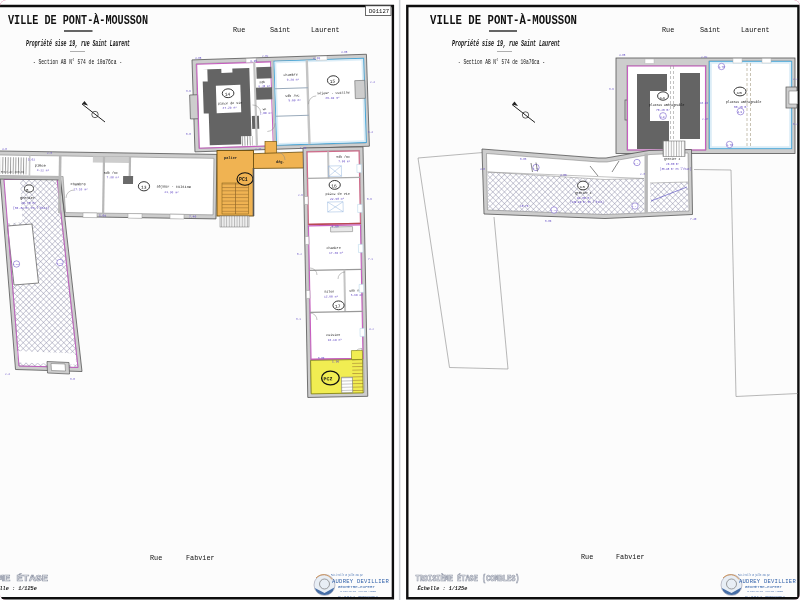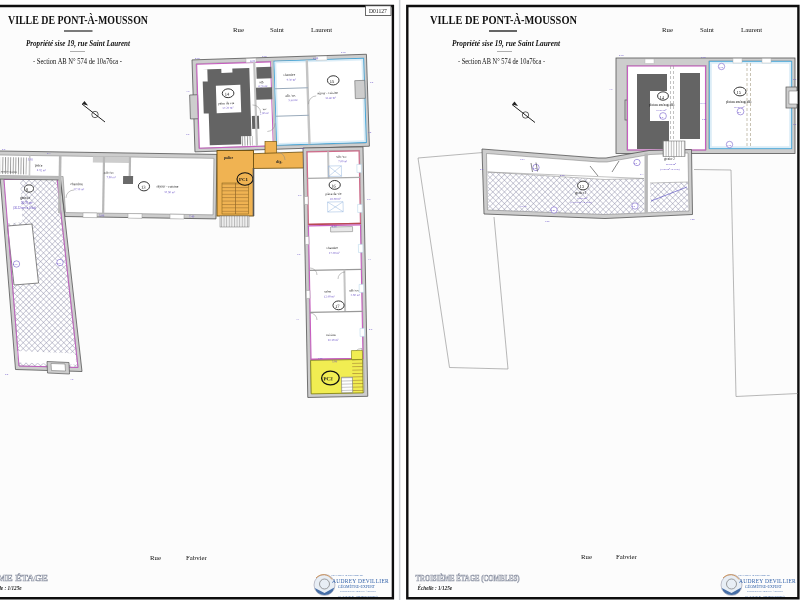--- a/index.html
+++ b/index.html
@@ -1,17 +1,17 @@
 <!DOCTYPE html>
 <html><head>
 <meta charset="utf-8">
 <style>
 html,body{margin:0;padding:0;background:#fff;}
 #wrap{position:relative;width:800px;height:600px;overflow:hidden;background:#be185d;
-font-family:Liberation Serif, serif;}
+font-family:Liberation Mono, monospace;border-radius:6px;}
 svg{position:absolute;left:0;top:0;}
 </style>
 </head>
 <body>
 <div id="wrap">
 <svg width="800" height="600" viewBox="0 0 800 600">
 <defs>
 <pattern id="hat" width="4.1" height="4.1" patternUnits="userSpaceOnUse" patternTransform="rotate(45)">
 <line x1="0" y1="0" x2="0" y2="4.1" stroke="#8787a3" stroke-width="0.75"></line>
 <line x1="0" y1="0" x2="4.1" y2="0" stroke="#8787a3" stroke-width="0.75"></line>

